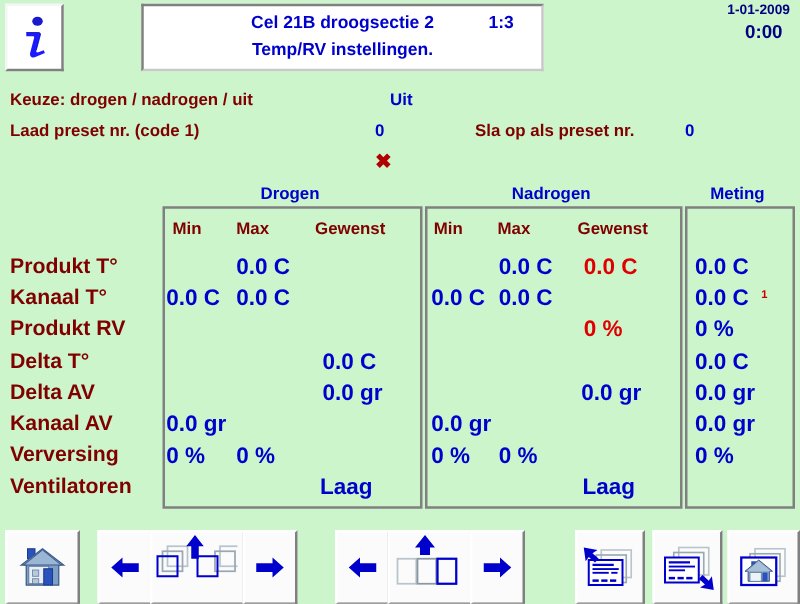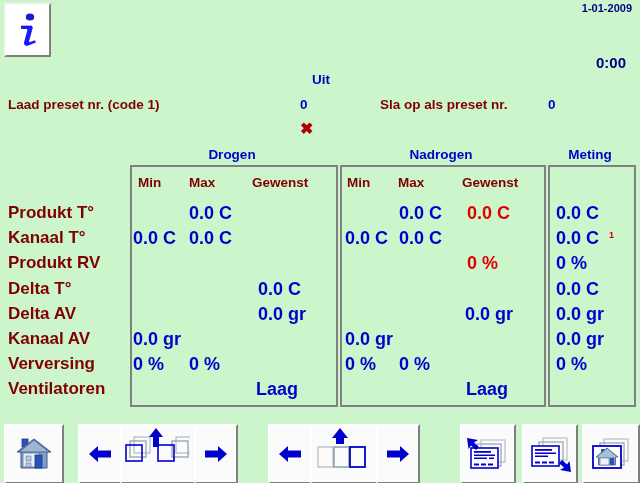--- a/index.html
+++ b/index.html
@@ -37,21 +37,21 @@
   .title-line2{
     position:absolute;left:0;top:26px;width:100%;
     text-align:center;color:#0000cc;font-size:14px;font-weight:bold;
   }
   .date{
     position:absolute;right:8px;top:2px;
     color:#000080;font-size:11px;font-weight:bold;text-align:right;
   }
   .time{
     position:absolute;right:14px;top:17px;
-    color:#000080;font-size:15px;font-weight:bold;text-align:right;margin-top:37px;
+    color:#000080;font-size:15px;font-weight:bold;text-align:right;
   }
 
   
   .srow{position:absolute;font-size:13.5px;font-weight:bold;}
   .lbl{color:#800000;}
   .val{color:#0000cc;}
   .xmark{color:#b00000;font-size:16px;font-weight:bold;}
 
   
   .sect-head{
@@ -107,24 +107,30 @@
 <div class="screen">
 
   <div class="info-btn">
     <svg width="30" height="38" viewBox="0 0 30 38">
       <ellipse cx="17" cy="6" rx="4.2" ry="3.6" fill="#1a1acc"></ellipse>
       <path d="M8 15 h10 c1 0 1.6 0.8 1.3 1.9 l-3.3 12.4 c-0.3 1.2 0.6 1.9 1.7 1.5 l4.3-1.6 l0.9 2.2 l-7.6 3.2 c-2.6 1.1 -4.9 -0.6 -4.2 -3.3 l3.2 -12.1 c0.2 -0.8 -0.2 -1.2 -1 -1.2 H8 z" fill="#1a1aff"></path>
       <path d="M8 15 h10 c1 0 1.6 0.8 1.3 1.9 l-3.3 12.4" fill="none" stroke="#0000aa" stroke-width="0.6"></path>
     </svg>
   </div>
 
+  <div class="title-box">
+    <div class="title-line1">Cel 21B droogsectie 2</div>
+    <div class="title-code">1:3</div>
+    <div class="title-line2">Temp/RV instellingen.</div>
+  </div>
 
   <div class="date">1-01-2009</div>
   <div class="time">0:00</div>
 
+  <div class="srow lbl" style="left:8px;top:72px;">Keuze: drogen / nadrogen / uit</div>
   <div class="srow val" style="left:312px;top:72px;">Uit</div>
 
   <div class="srow lbl" style="left:8px;top:97px;">Laad preset nr. (code 1)</div>
   <div class="srow val" style="left:300px;top:97px;">0</div>
   <div class="srow lbl" style="left:380px;top:97px;">Sla op als preset nr.</div>
   <div class="srow val" style="left:548px;top:97px;">0</div>
 
   <div class="srow xmark" style="left:300px;top:119px;">✖</div>
 
   <div class="sect-head" style="left:130px;top:147px;width:204px;">Drogen</div>

